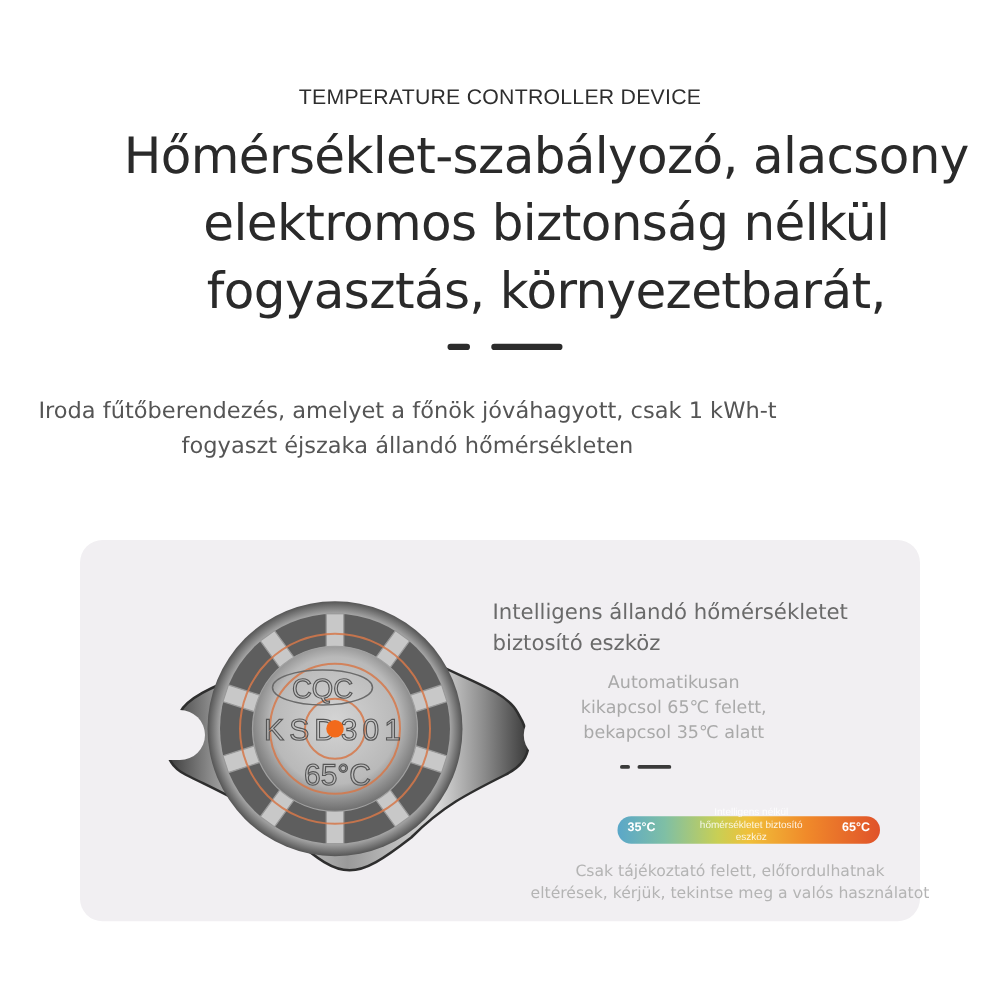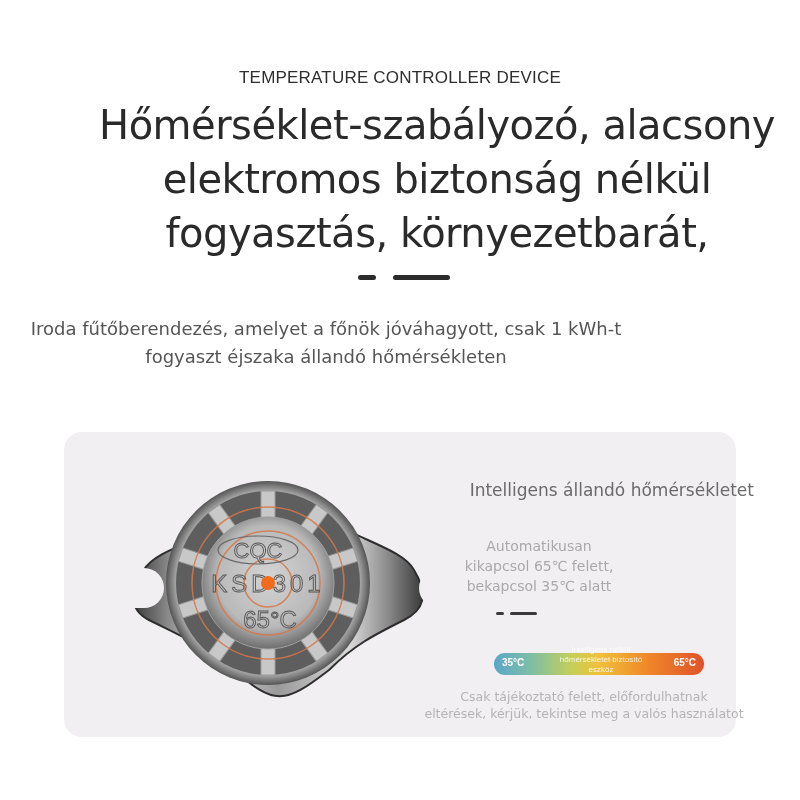--- a/index.html
+++ b/index.html
@@ -30,21 +30,21 @@
   }
   .subtitle span { display: block; }
 
   .card {
     position: absolute; left: 64px; top: 432px; width: 672px; height: 305px;
     background: #f1eff2; border-radius: 18px;
   }
   .device { position: absolute; left: 20px; top: 38px; width: 390px; height: 235px; }
 
   .info-title {
-    position: absolute; left: 330px; top: 46px; width: 360px; text-align: right;
+    position: absolute; left: 330px; top: 46px; width: 360px; text-align: left;
     font-family: "DejaVu Sans", sans-serif; font-size: 17px; line-height: 25px; color: #6a6a6a;
   }
   .info-title span { display: block; }
   .info-desc {
     position: absolute; left: 395px; top: 104px; width: 160px; text-align: center;
     font-family: "DejaVu Sans", sans-serif; font-size: 14px; line-height: 20px; color: #a9a9a9;
   }
   .info-desc span { display: block; text-align: center; }
   .mini-dash-row { position: absolute; left: 432px; top: 180px; height: 4px; }
   .mini-dash { position: absolute; top: 0; height: 3px; background: #3a3a3a; border-radius: 2px; }
@@ -147,20 +147,21 @@
     </g>
     <ellipse cx="174" cy="80" rx="40" ry="14" fill="none" stroke="#6a6a6a" stroke-width="1.2"></ellipse>
     <text x="174" y="88" text-anchor="middle" font-family="Liberation Sans, sans-serif" font-size="22" fill="none" stroke="#555" stroke-width="0.9">CQC</text>
     <text x="184" y="122" text-anchor="middle" font-family="Liberation Sans, sans-serif" font-size="24" letter-spacing="4" fill="none" stroke="#555" stroke-width="0.9">KSD301</text>
     <text x="186" y="158" text-anchor="middle" font-family="Liberation Sans, sans-serif" font-size="24" fill="none" stroke="#555" stroke-width="0.9">65°C</text>
     <circle cx="184" cy="113" r="7" fill="#f26a1b"></circle>
   </svg>
 
   <div class="info-title">
     <span>Intelligens állandó hőmérsékletet</span>
+    <span>biztosító eszköz</span>
   </div>
 
   <div class="info-desc">
     <span>Automatikusan</span>
     <span>kikapcsol 65℃ felett,</span>
     <span>bekapcsol 35℃ alatt</span>
   </div>
 
   <div class="mini-dash-row">
     <div class="mini-dash short"></div>

